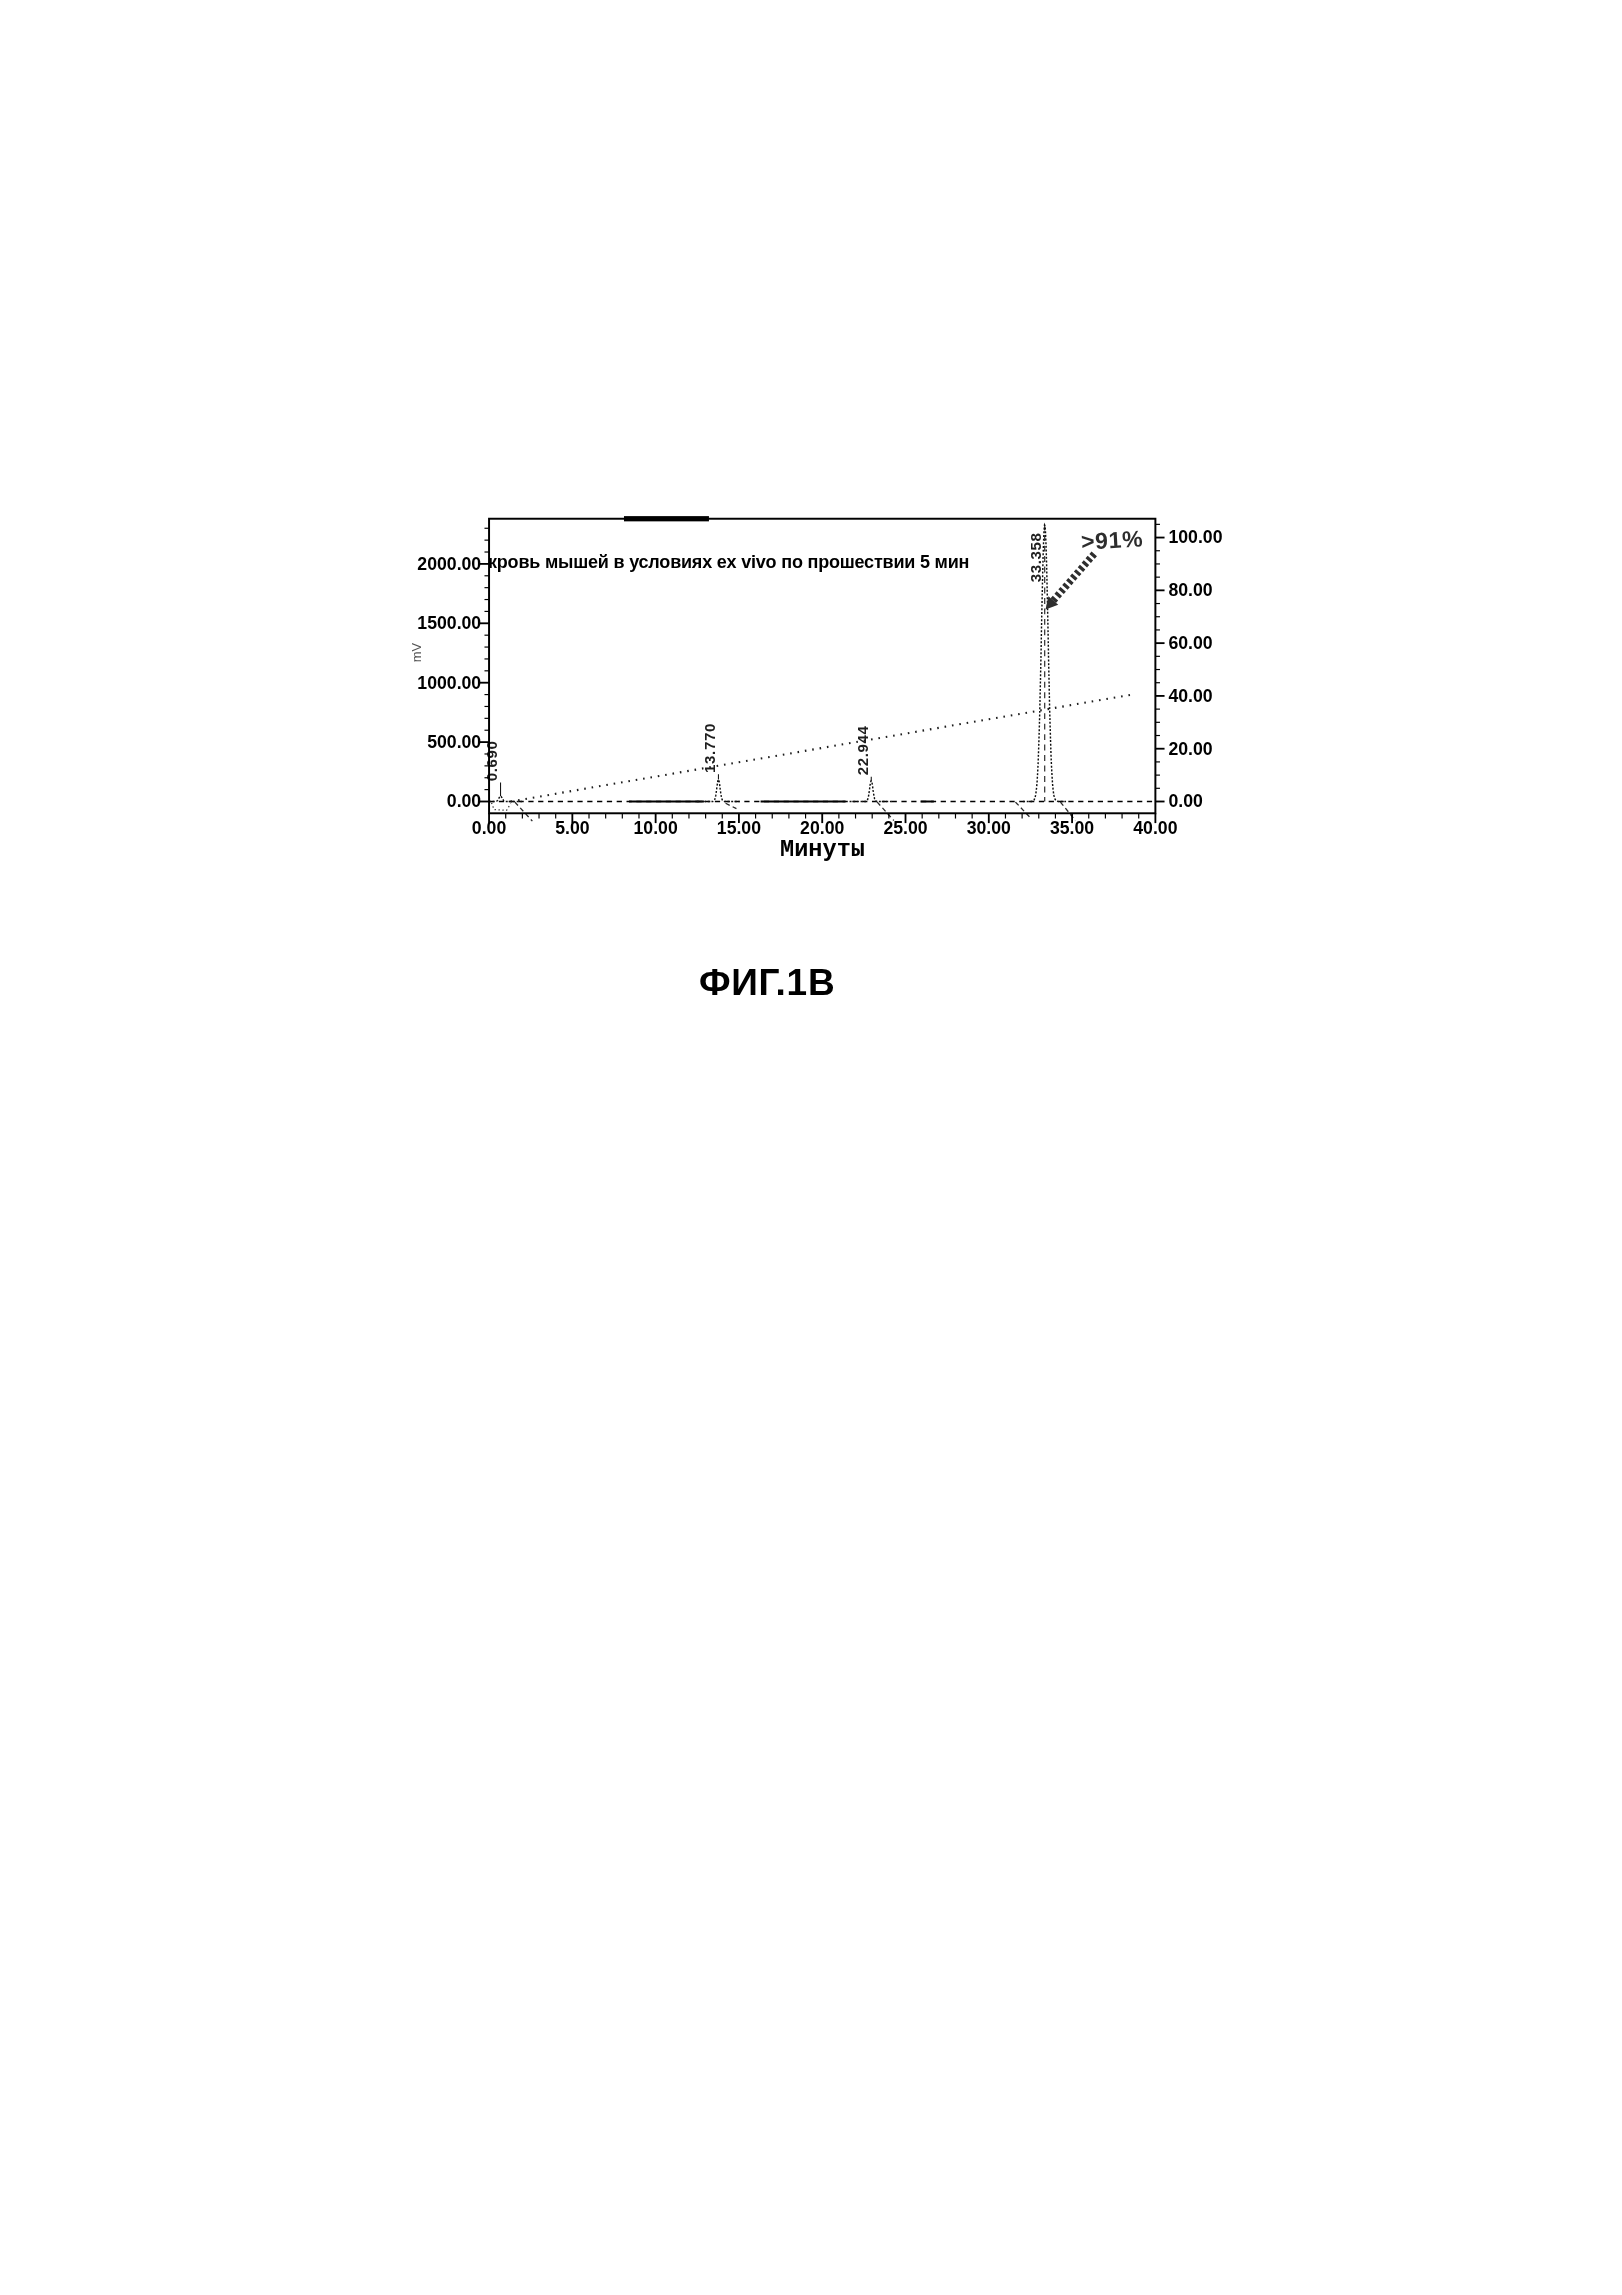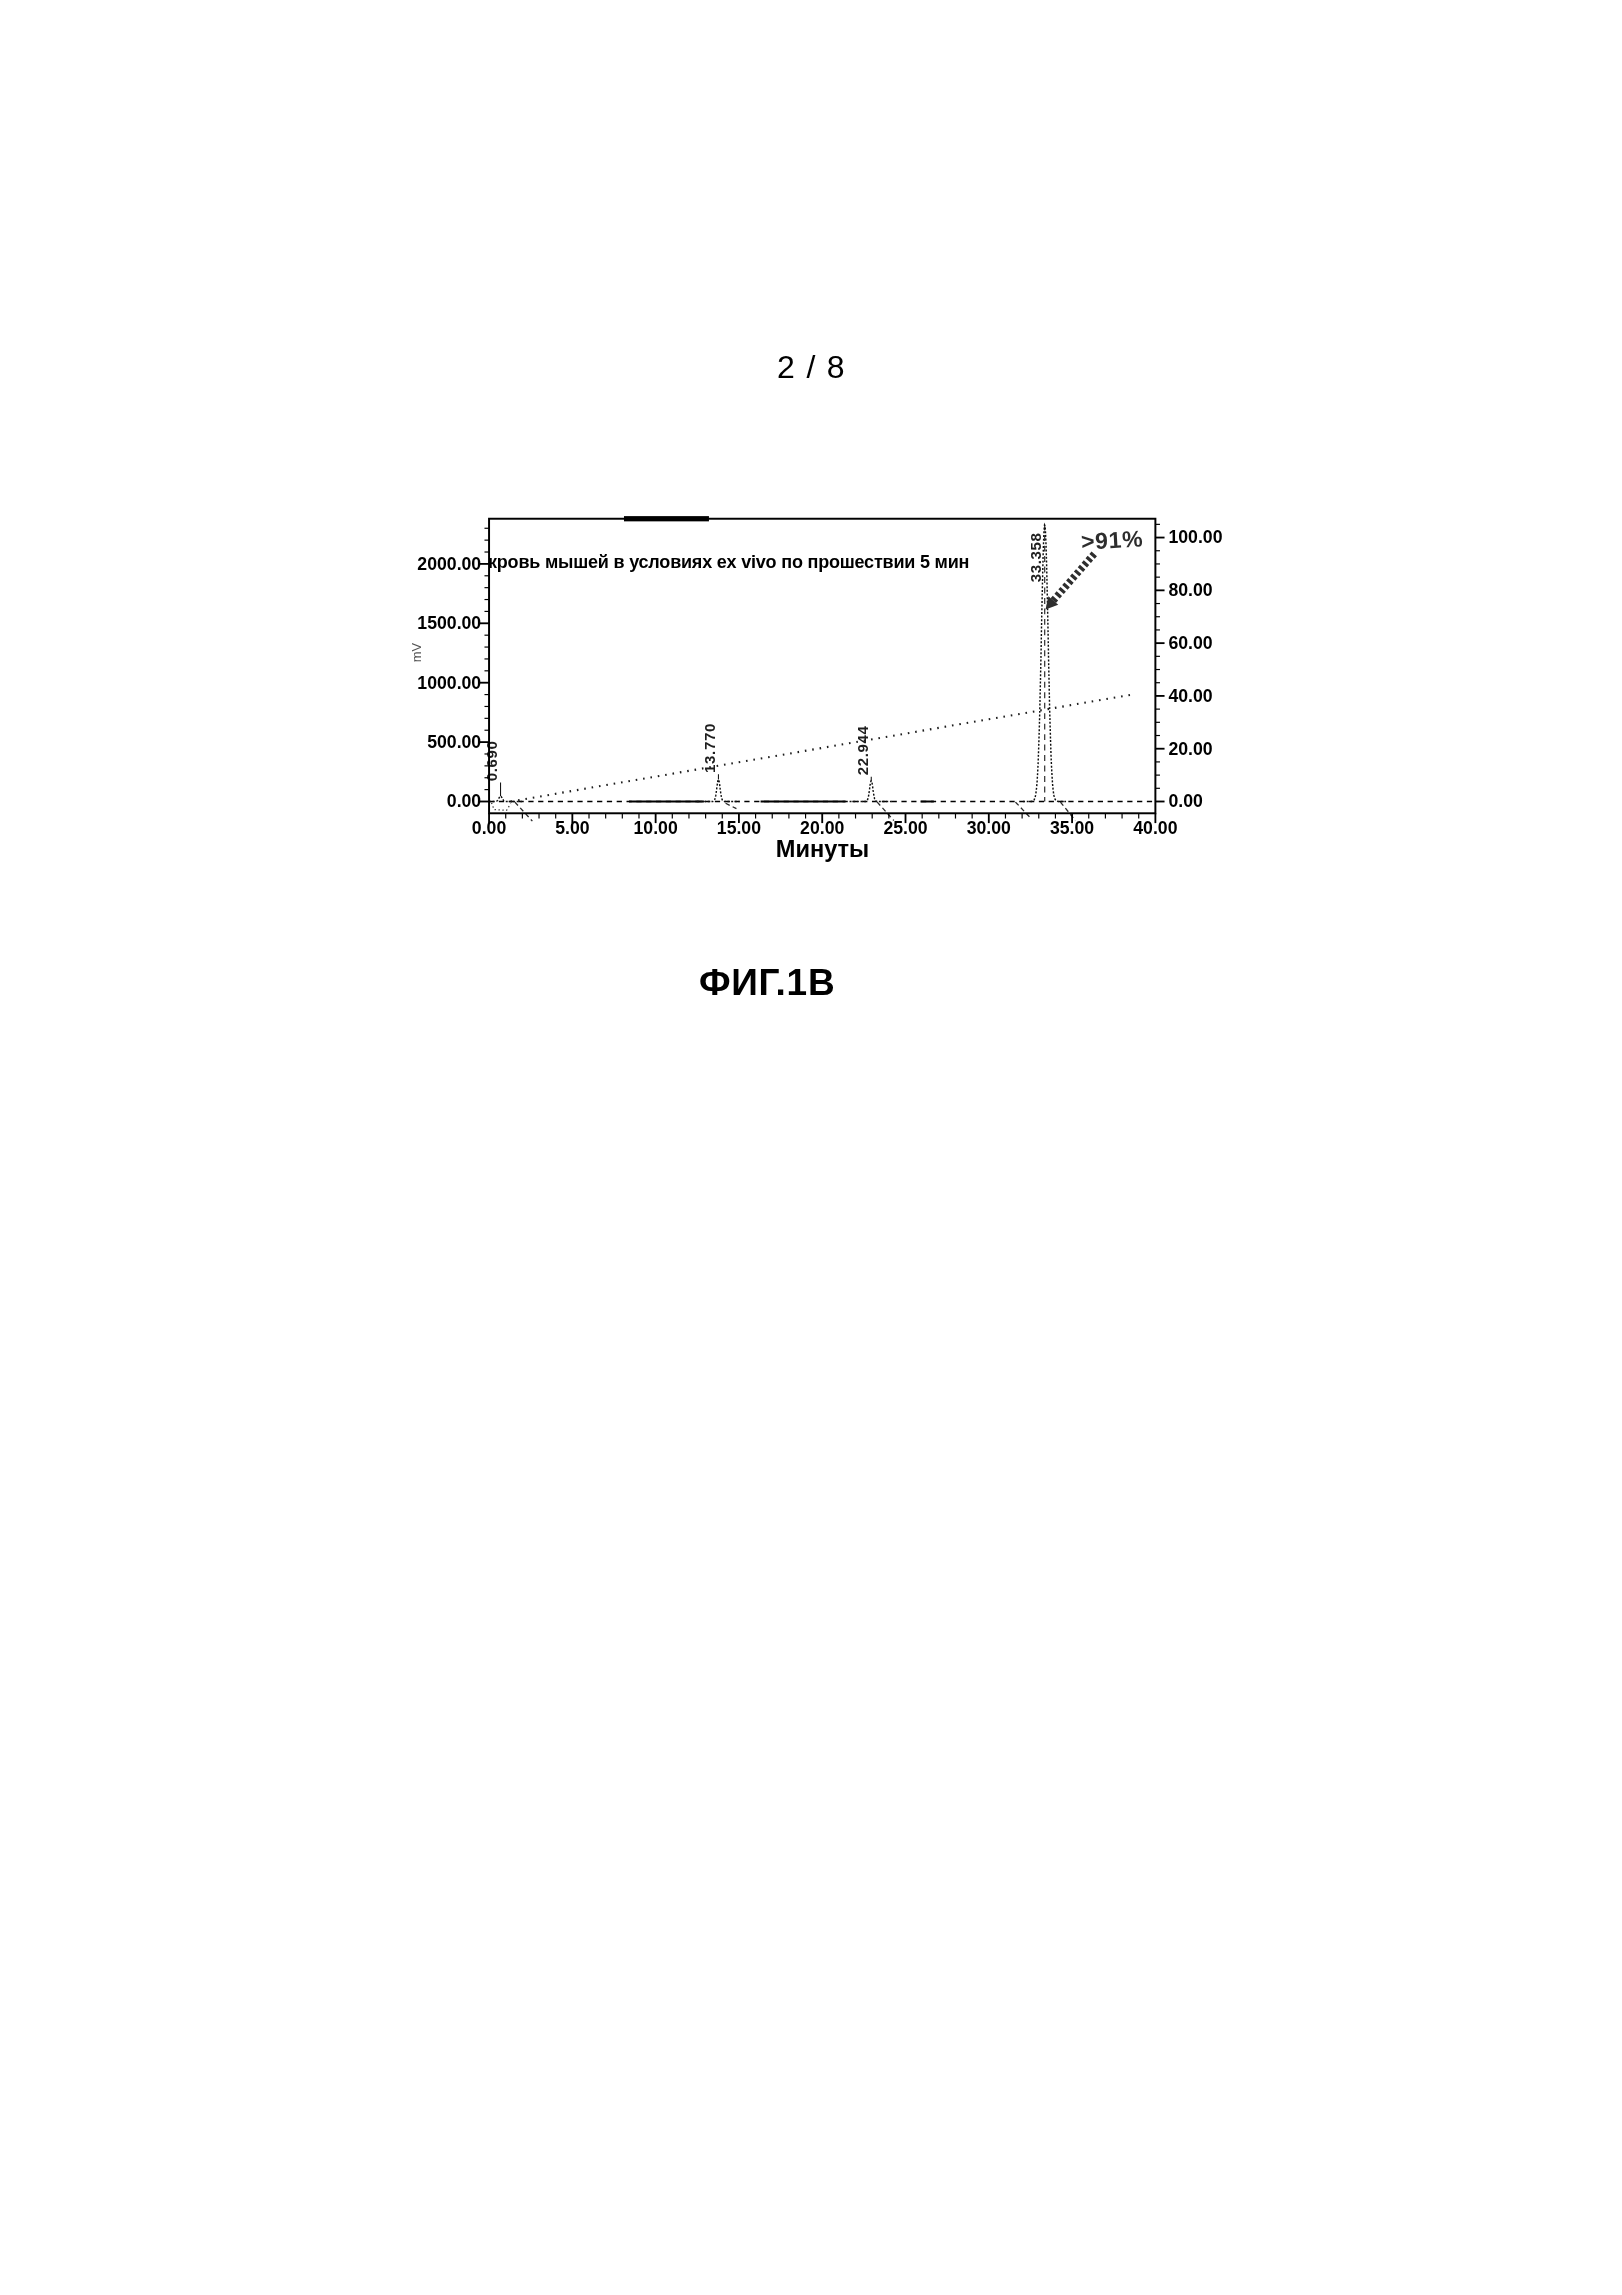--- a/index.html
+++ b/index.html
@@ -4,33 +4,32 @@
 <style>
   html,body{margin:0;padding:0;background:#ececec;}
   .sheet{position:relative;width:1623px;height:2295px;background:#ffffff;overflow:hidden;
          font-family:"Liberation Sans",sans-serif;color:#000;}
   .abs{position:absolute;}
   #page-number{top:349px;left:0;width:100%;text-align:center;font-size:32px;letter-spacing:1.3px;}
   #chart-title{left:488px;top:552px;font-size:18px;font-weight:bold;letter-spacing:-0.2px;white-space:nowrap;}
   #annot{left:1081px;top:527px;font-size:23px;font-weight:bold;color:#1c1c1c;
          transform:rotate(-3deg);letter-spacing:0.7px;opacity:.92;}
   #mv-label{left:407px;top:645px;font-size:13px;color:#555;transform:rotate(-90deg);}
-  #x-axis-title{left:731px;top:836px;width:183px;text-align:center;font-size:23.6px;font-weight:bold;}
+  #x-axis-title{left:731px;top:836px;width:183px;text-align:center;font-size:23.6px;font-weight:bold;font-family:Liberation Mono, monospace;}
   #fig-caption{left:699px;top:962px;font-size:37px;font-weight:bold;letter-spacing:0.7px;}
   #plot{position:absolute;left:366px;top:484px;width:864px;height:419px;overflow:visible;}
   #plot text{font-family:"Liberation Sans",sans-serif;}
   .tick-label{font-size:27px;font-weight:bold;fill:#000;}
   .peak-label{font-size:23px;font-weight:600;fill:#1e1e1e;letter-spacing:1px;}
 </style>
 </head>
 <body>
 
 <div class="sheet">
 
-  <div class="abs" id="page-number">2 / 8</div>
 
   <svg id="plot" viewBox="0 0 1320 640">
       <line x1="188" x2="1206" y1="485" y2="485" stroke="#000" stroke-width="2" stroke-dasharray="8 7"></line>
       <line x1="401.78" x2="516.3050000000001" y1="485" y2="485" stroke="#000" stroke-width="3"></line>
       <line x1="602.835" x2="732.63" y1="485" y2="485" stroke="#000" stroke-width="3"></line>
       <line x1="847.155" x2="867.515" y1="485" y2="485" stroke="#000" stroke-width="3"></line>
       <line x1="221.085" y1="485" x2="1170.37" y2="321.68375000000003" stroke="#1d1d1d" stroke-width="3.2" stroke-dasharray="2.4 9"></line>
       <line x1="227.4475" y1="485.9075" x2="254.17000000000002" y2="514.9475" stroke="#2a2a2a" stroke-width="2" stroke-dasharray="7 5"></line>
       <line x1="549.39" y1="487.7225" x2="565.9325" y2="495.89" stroke="#2a2a2a" stroke-width="2" stroke-dasharray="7 5"></line>
       <line x1="780.985" y1="485.9075" x2="806.435" y2="514.04" stroke="#2a2a2a" stroke-width="2" stroke-dasharray="7 5"></line>

